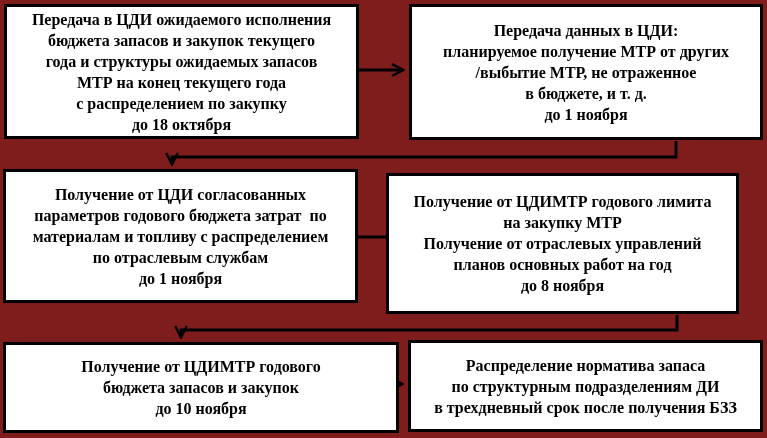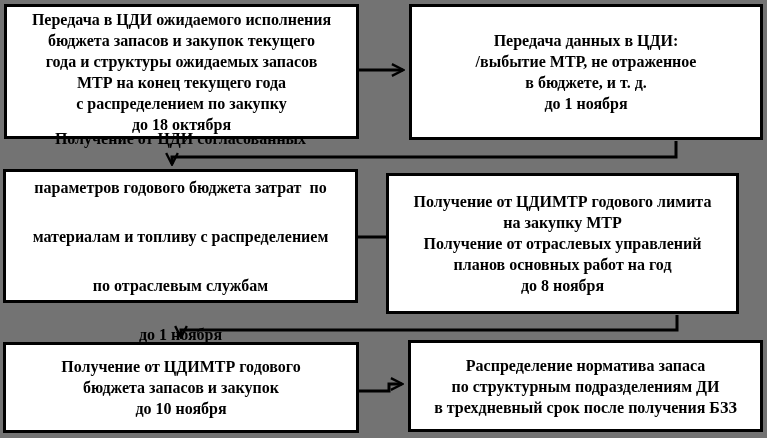--- a/index.html
+++ b/index.html
@@ -1,20 +1,20 @@
 <!DOCTYPE html>
 <html><head>
 <meta charset="utf-8">
 <style>
   html, body { margin: 0; padding: 0; background: #ffffff; }
   .canvas {
     position: relative;
     width: 767px;
     height: 438px;
-    background: #737373;
+    background: #7f1d1d;
     font-family: "Liberation Serif", serif;
     color: #000000;
     overflow: hidden;
   }
   .connectors {
     position: absolute;
     left: 0; top: 0;
     width: 767px; height: 438px;
   }
   .flow-box {
@@ -30,23 +30,23 @@
     font-weight: bold;
     font-size: 16px;
     line-height: 21px;
     padding: 2px 6px;
   }
   .flow-box .line { white-space: pre-wrap; }
   .flow-box .deadline { }
 
   #box1 { left: 4px;   top: 4px;   width: 355px; height: 135px; }
   #box2 { left: 409px; top: 4px;   width: 354px; height: 136px; }
-  #box3 { left: 3px;   top: 169px; width: 355px; height: 134px; gap: 28px; }
+  #box3 { left: 3px;   top: 169px; width: 355px; height: 134px; }
   #box4 { left: 386px; top: 173px; width: 353px; height: 141px; }
-  #box5 { left: 3px;   top: 342px; width: 356px; height: 91px;  }
+  #box5 { left: 3px;   top: 342px; width: 396px; height: 91px;  }
   #box6 { left: 408px; top: 340px; width: 355px; height: 92px; text-align: center;  }
 
   .connectors polyline {
     fill: none;
     stroke: #000000;
     stroke-width: 3;
   }
 </style>
 </head>
 <body>
@@ -70,20 +70,21 @@
     <div class="line">Передача в ЦДИ ожидаемого исполнения</div>
     <div class="line">бюджета запасов и закупок текущего</div>
     <div class="line">года и структуры ожидаемых запасов</div>
     <div class="line">МТР на конец текущего года</div>
     <div class="line">с распределением по закупку</div>
     <div class="line deadline">до 18 октября</div>
   </div>
 
   <div class="flow-box" id="box2">
     <div class="line">Передача данных в ЦДИ:</div>
+    <div class="line">планируемое получение МТР от других</div>
     <div class="line">/выбытие МТР, не отраженное</div>
     <div class="line">в бюджете, и т. д.</div>
     <div class="line deadline">до 1 ноября</div>
   </div>
 
   <div class="flow-box" id="box3">
     <div class="line">Получение от ЦДИ согласованных</div>
     <div class="line">параметров годового бюджета затрат  по</div>
     <div class="line">материалам и топливу с распределением</div>
     <div class="line">по отраслевым службам</div>

